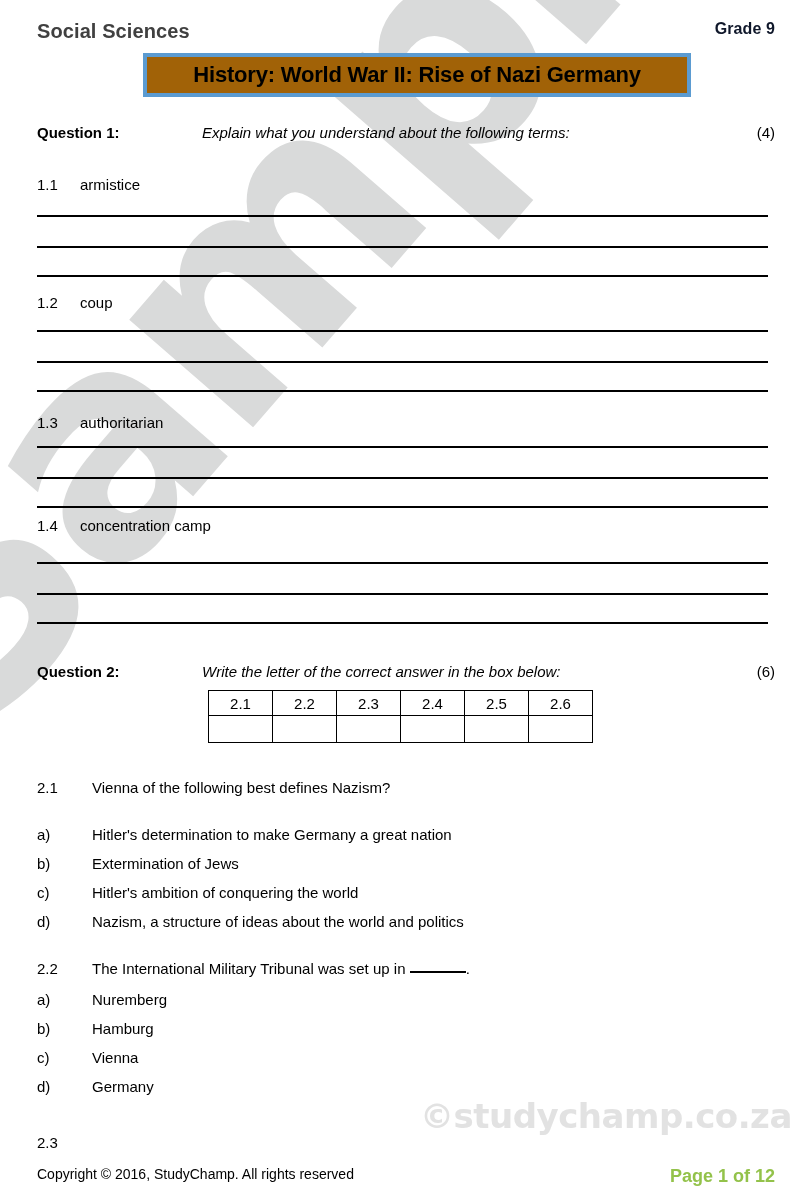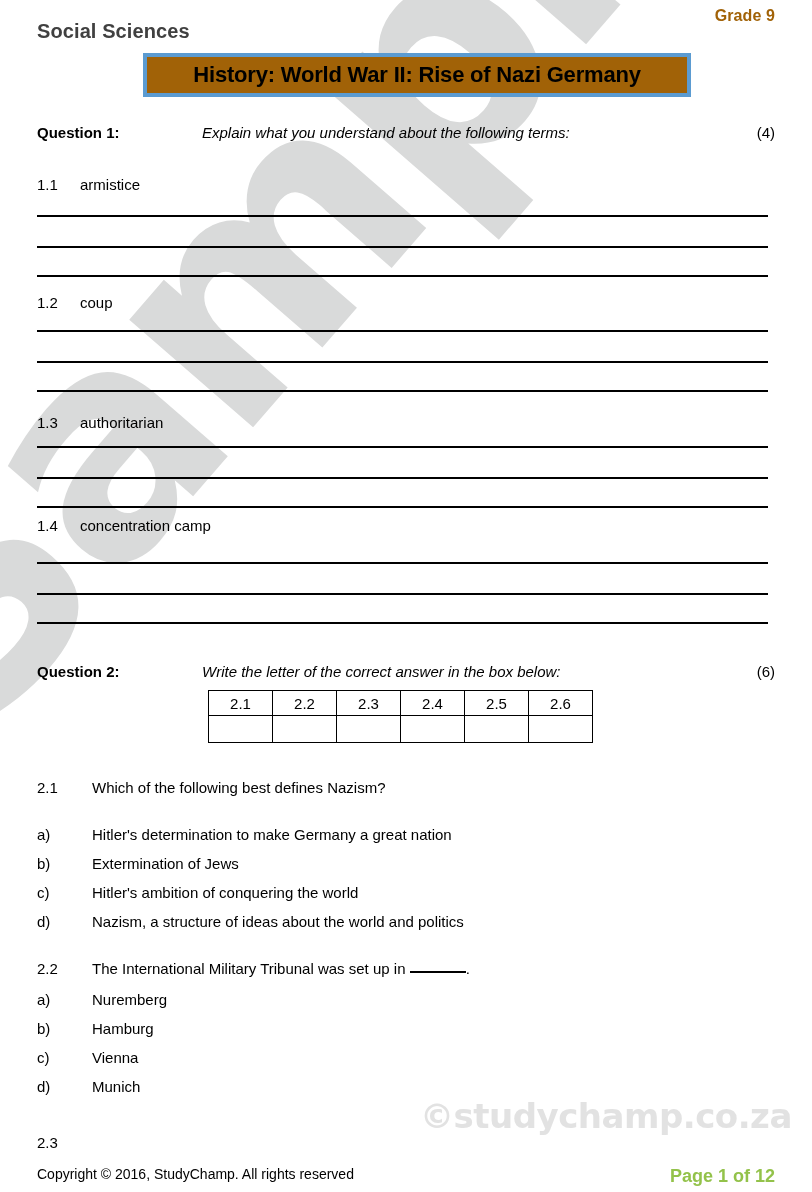--- a/index.html
+++ b/index.html
@@ -69,24 +69,24 @@
     left: 37px;
     top: 20px;
     font-size: 20px;
     font-weight: 700;
     color: #404040;
     letter-spacing: 0.1px;
   }
   .grade {
     position: absolute;
     right: 37px;
-    top: 7px;
+    top: 20px;
     font-size: 16px;
     font-weight: 700;
-    color: #a16207;
+    color: #0f172a;
     letter-spacing: 0.1px;
   }
 
   
   .title-box {
     position: absolute;
     left: 143px;
     top: 53px;
     width: 548px;
     height: 44px;
@@ -309,21 +309,21 @@
         <td></td>
         <td></td>
         <td></td>
         <td></td>
       </tr>
     </tbody>
       </table>
 
     <div class="mcq" style="top:779px;">
       <span class="num">2.1</span>
-      <span class="txt">Which of the following best defines Nazism?</span>
+      <span class="txt">Vienna of the following best defines Nazism?</span>
     </div>
     <div class="mcq opt" style="top:826px;">
       <span class="num">a)</span>
       <span class="txt">Hitler's determination to make Germany a great nation</span>
     </div>
     <div class="mcq opt" style="top:855px;">
       <span class="num">b)</span>
       <span class="txt">Extermination of Jews</span>
     </div>
     <div class="mcq opt" style="top:884px;">
@@ -346,21 +346,21 @@
     <div class="mcq opt" style="top:1020px;">
       <span class="num">b)</span>
       <span class="txt">Hamburg</span>
     </div>
     <div class="mcq opt" style="top:1049px;">
       <span class="num">c)</span>
       <span class="txt">Vienna</span>
     </div>
     <div class="mcq opt" style="top:1078px;">
       <span class="num">d)</span>
-      <span class="txt">Munich</span>
+      <span class="txt">Germany</span>
     </div>
 
     <div class="mcq" style="top:1134px;">
       <span class="num">2.3</span>
     </div>
 
     <div class="footer-copy">Copyright © 2016, StudyChamp. All rights reserved</div>
     <div class="footer-page">Page 1 of 12</div>
 
   </div>

